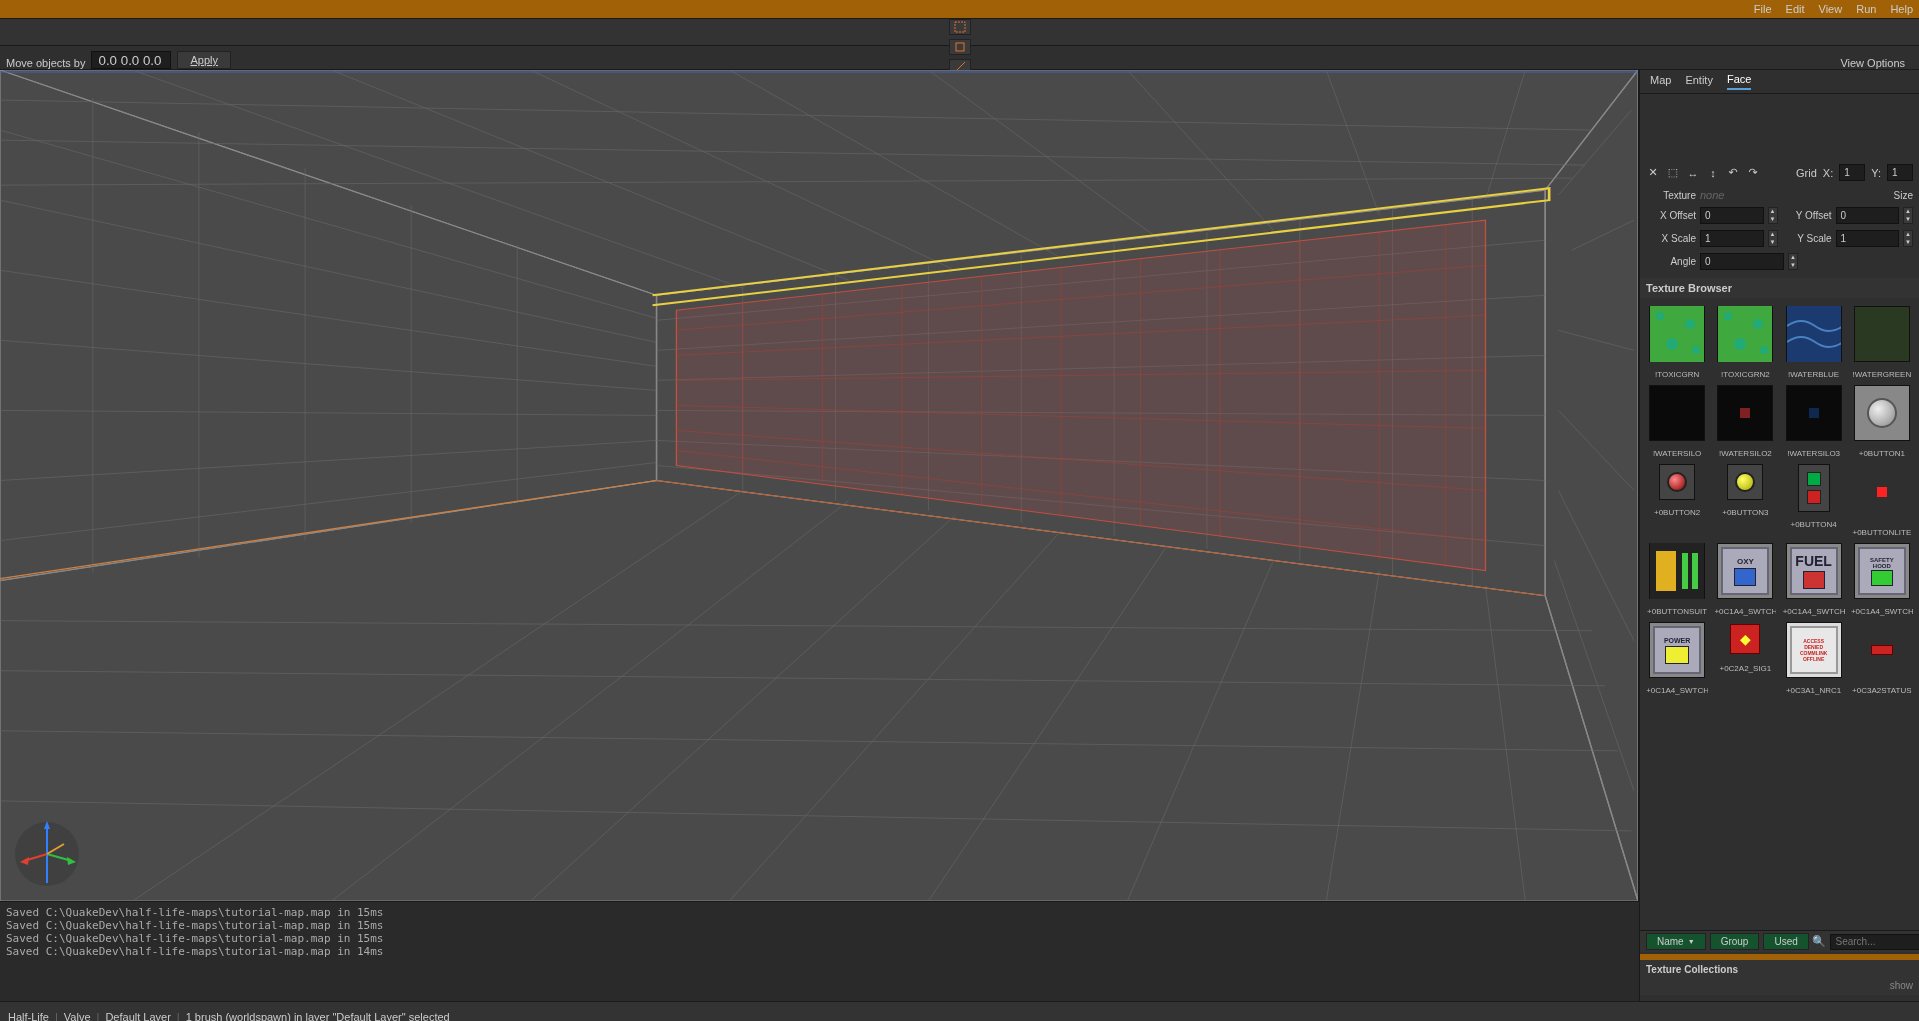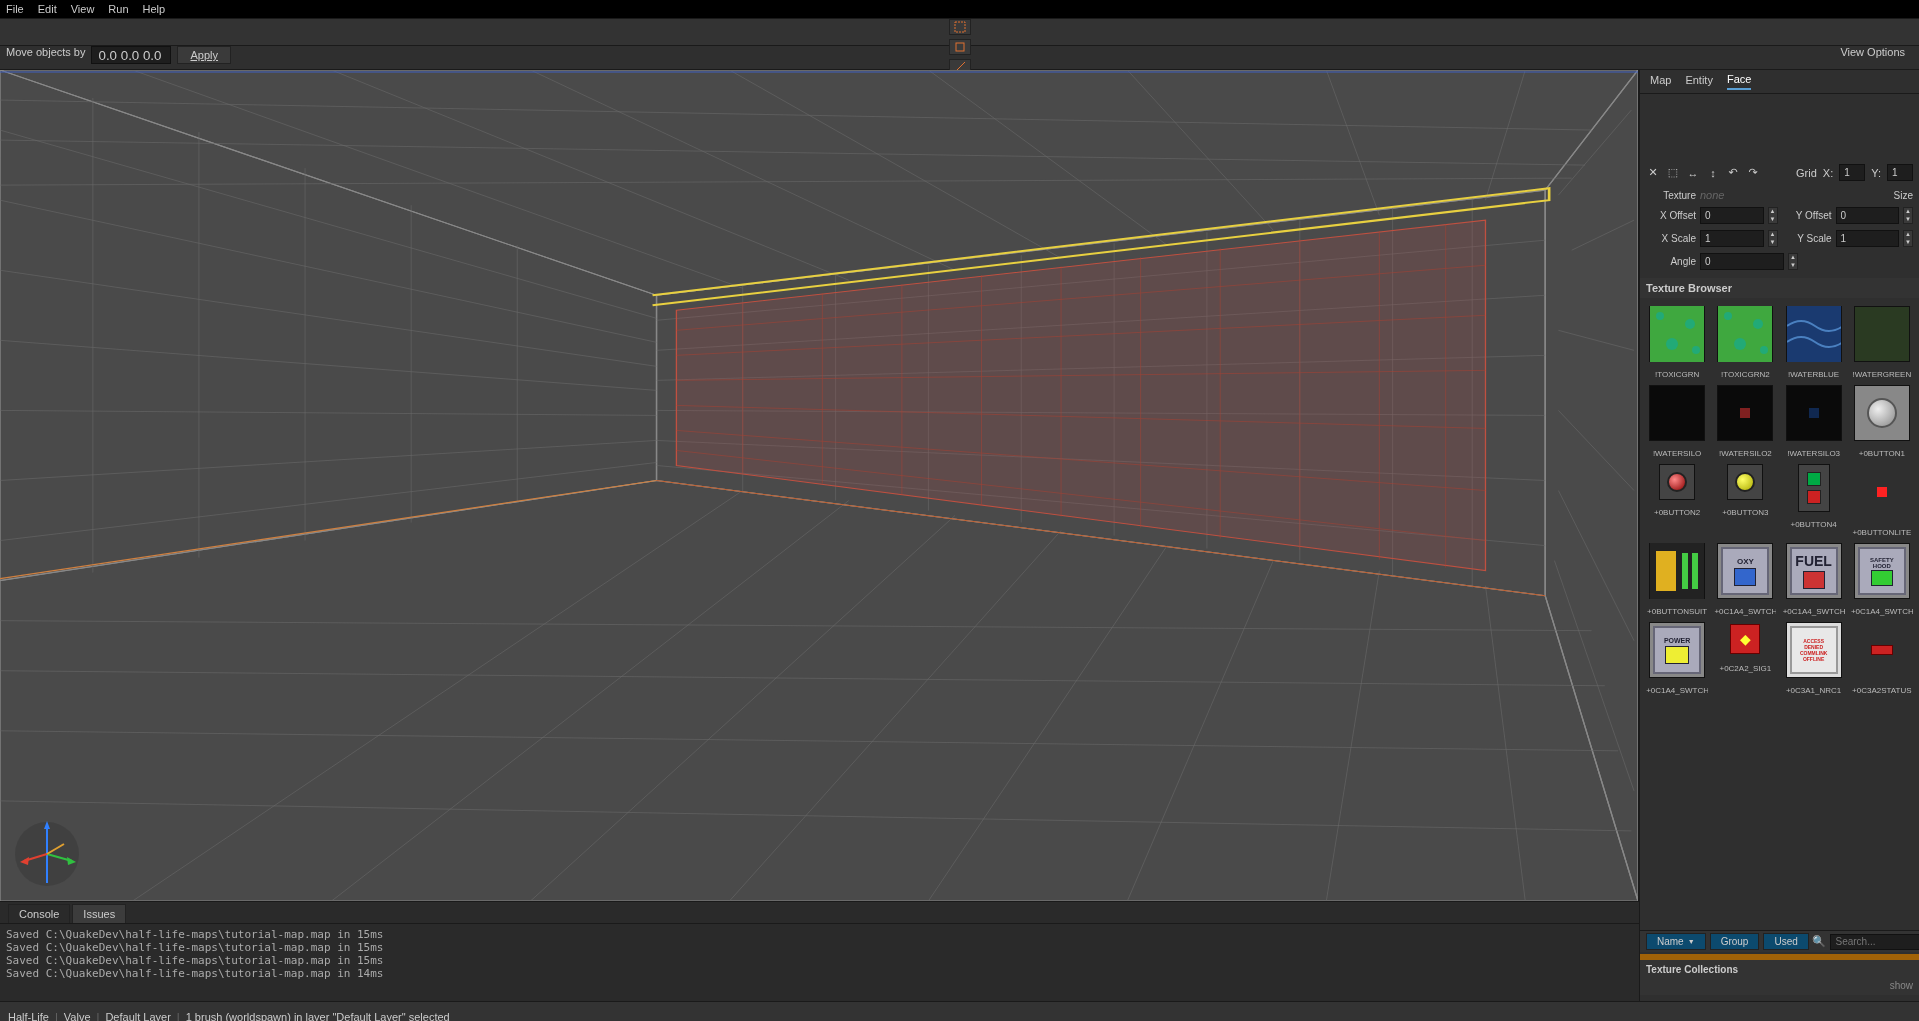--- a/index.html
+++ b/index.html
@@ -1,31 +1,31 @@
 <!DOCTYPE html>
 <html><head>
 <meta charset="utf-8">
 <style>
 * { margin: 0; padding: 0; box-sizing: border-box; font-family: Arial, sans-serif; }
 body { background: #2a2a2a; color: #ccc; font-size: 11px; overflow: hidden; width: 1919px; height: 1021px; position: relative; }
 
 
-.menubar { height: 18px; background: #000000; display: flex; align-items: center; padding: 0 6px; gap: 14px; }
+.menubar { height: 18px; background: #a16207; display: flex; align-items: center; padding: 0 6px; gap: 14px; justify-content: flex-end; }
 .menubar span { cursor: pointer; }
 
 
 .toolbar { height: 28px; background: #333; border-top: 1px solid #1a1a1a; border-bottom: 1px solid #1a1a1a; display: flex; align-items: center; padding: 0 6px; gap: 4px; flex-direction: column; }
 .tool-btn { width: 22px; height: 22px; background: #3a3a3a; border: 1px solid #222; display: flex; align-items: center; justify-content: center; cursor: pointer; }
 .tool-btn svg { width: 14px; height: 14px; }
 .tool-sep { width: 1px; height: 20px; background: #222; margin: 0 2px; }
 .grid-dropdown { background: #2a2a2a; border: 1px solid #222; padding: 2px 20px 2px 8px; color: #ccc; height: 20px; display: flex; align-items: center; position: relative; cursor: pointer; }
 .grid-dropdown::after { content: "▾"; position: absolute; right: 6px; font-size: 8px; }
 
 
-.subtoolbar { height: 24px; background: #2f2f2f; border-bottom: 1px solid #1a1a1a; display: flex; align-items: flex-start; padding: 0 6px; gap: 6px; }
+.subtoolbar { height: 24px; background: #2f2f2f; border-bottom: 1px solid #1a1a1a; display: flex; align-items: flex-end; padding: 0 6px; gap: 6px; }
 .sub-input { background: #1e1e1e; border: 1px solid #111; color: #ccc; padding: 2px 6px; height: 18px; width: 80px; }
 .apply-btn { background: #3a3a3a; border: 1px solid #222; color: #ccc; padding: 2px 12px; height: 18px; cursor: pointer; font-size: 11px; text-decoration: underline; }
 .view-options { margin-left: auto; margin-right: 8px; cursor: pointer; }
 
 
 .main { display: flex; height: calc(1021px - 18px - 28px - 24px - 20px); }
 .viewport-col { flex: 1; display: flex; flex-direction: column; min-width: 0; }
 .viewport { flex: 1; background: #4a4a4a; position: relative; overflow: hidden; border-right: 1px solid #1a1a1a; }
 .viewport svg.vp { position: absolute; inset: 0; width: 100%; height: 100%; }
 .axis-gizmo { position: absolute; left: 12px; bottom: 12px; width: 70px; height: 70px; }
@@ -56,21 +56,21 @@
 .prop-text-none { color: #666; font-style: italic; }
 
 .section-header { background: #333; padding: 4px 6px; font-weight: bold; margin: 4px -6px 2px -6px; }
 
 .texture-grid { display: grid; grid-template-columns: repeat(4, 1fr); gap: 6px; padding: 4px 0; overflow-y: auto; flex: 1; align-content: start; }
 .texture-item { display: flex; flex-direction: column; align-items: center; gap: 8px; cursor: pointer; }
 .texture-swatch { width: 56px; height: 56px; background: #222; border: 1px solid #111; display:flex; align-items:center; justify-content:center; position:relative;}
 .texture-label { font-size: 8px; text-align: center; color: #bbb; white-space: nowrap; overflow: hidden; max-width: 62px; text-overflow: clip; }
 
 .tex-footer { display: flex; align-items: center; height: 22px; background: #333; margin: 0 -6px; padding: 0 6px; gap: 4px; border-top: 1px solid #1a1a1a; }
-.tex-footer .seg { padding: 2px 10px; background: #0c4a6e; border: 1px solid #222; cursor: pointer; font-size:10px; display:flex; align-items:center; gap:4px;}
+.tex-footer .seg { padding: 2px 10px; background: #14532d; border: 1px solid #222; cursor: pointer; font-size:10px; display:flex; align-items:center; gap:4px;}
 .tex-footer input { flex:1; background:#1e1e1e; border:1px solid #111; color:#ccc; padding:2px 4px; height:16px; font-size:10px;}
 .tex-collections { background:#333; padding:4px 6px; margin: 0 -6px; border-top:6px solid #a16207; font-weight:bold; font-size:10px; display:flex;}
 .tex-collections .sh { margin-left:auto; color:#888; font-weight:normal;margin-top:16px;}
 
 
 .statusbar { height: 30px; background: #333; border-top: 1px solid #1a1a1a; display: flex; align-items: center; padding: 0 8px; gap: 6px; font-size: 11px;}
 .statusbar .sep { color: #666; }
 </style>
 </head>
 <body>
@@ -301,24 +301,20 @@
         <line x1="35" y1="35" x2="35" y2="64" stroke="#3080ff" stroke-width="2"></line>
         <line x1="35" y1="35" x2="60" y2="42" stroke="#30c040" stroke-width="2"></line>
           <polygon points="64,43 55,38 56,46" fill="#30c040"></polygon>
         <line x1="35" y1="35" x2="12" y2="42" stroke="#e04030" stroke-width="2"></line>
           <polygon points="8,43 17,38 16,46" fill="#e04030"></polygon>
         <line x1="35" y1="35" x2="52" y2="25" stroke="#e0a030" stroke-width="2"></line>
       </svg>
     </div>
 
     <div class="console-area">
-      <div class="console-tabs">
-        <div class="console-tab active">Console</div>
-        <div class="console-tab">Issues</div>
-      </div>
       <div class="console-body" id="console-body">Saved C:\QuakeDev\half-life-maps\tutorial-map.map in 15ms
 Saved C:\QuakeDev\half-life-maps\tutorial-map.map in 15ms
 Saved C:\QuakeDev\half-life-maps\tutorial-map.map in 15ms
 Saved C:\QuakeDev\half-life-maps\tutorial-map.map in 14ms</div>
     </div>
   </div>
 
   <div class="right-panel">
     <div class="right-tabs">
       <div class="right-tab">Map</div>

